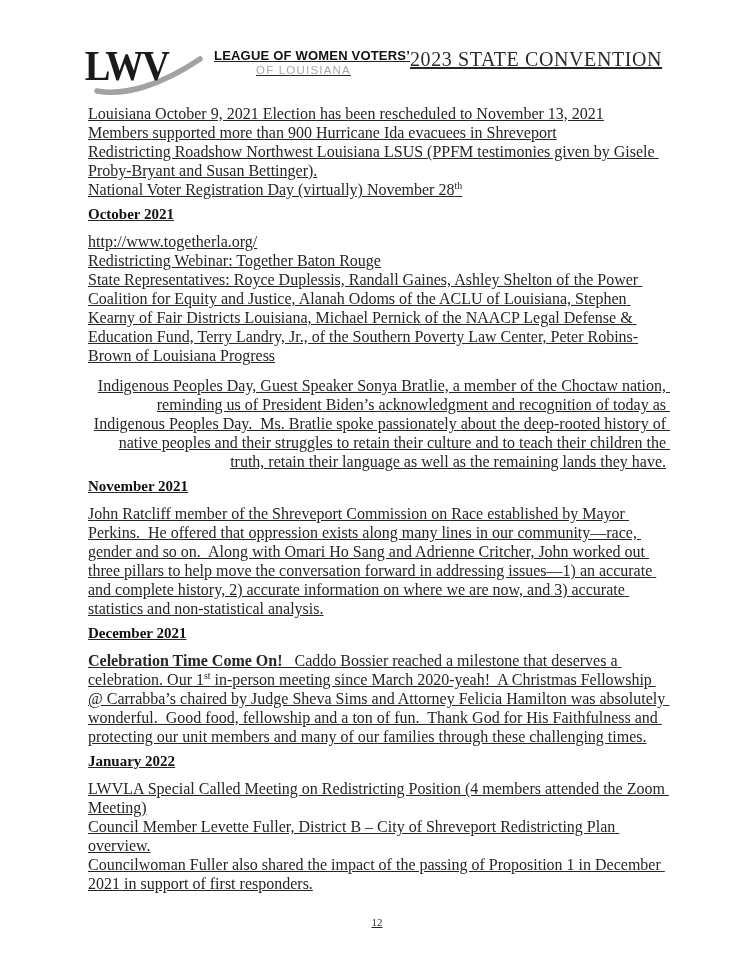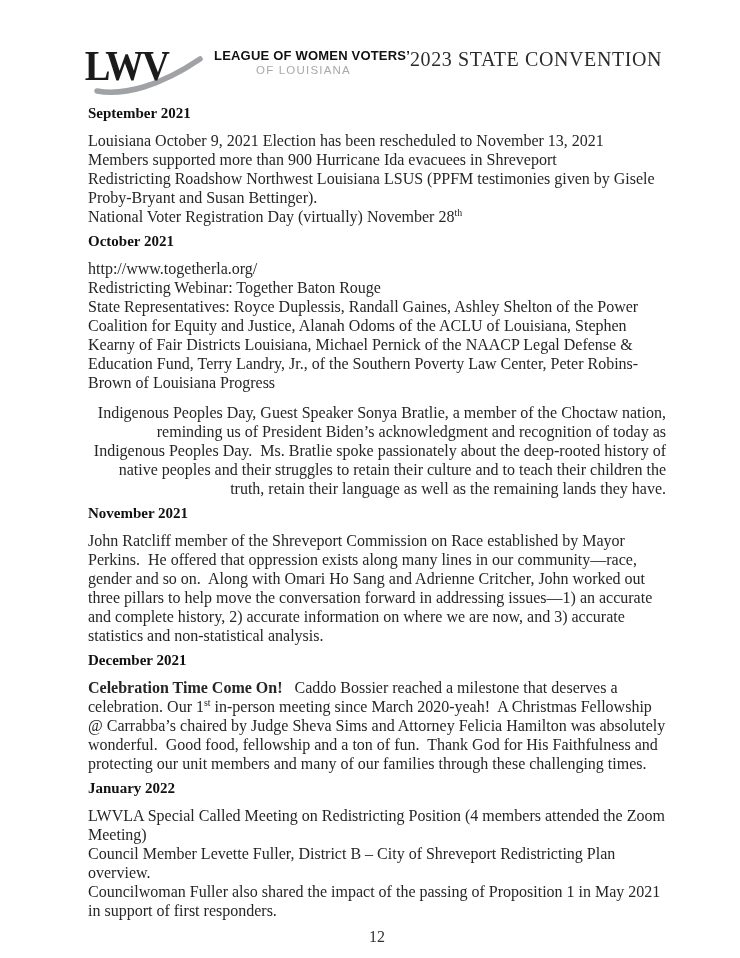--- a/index.html
+++ b/index.html
@@ -8,20 +8,21 @@
     width: 740px;
     height: 958px;
     box-sizing: border-box;
     background: #ffffff;
     padding: 38px 74px 30px 88px;
     display: flex;
     flex-direction: column;
     overflow: hidden;
     font-family: "Liberation Serif", serif;
     color: #262626;
+    text-decoration: underline;
   }
   
   .hdr {
     display: flex;
     justify-content: space-between;
     align-items: flex-start;
     margin-bottom: 8px;
     margin-left: -6px;
   }
   .logo { display: flex; align-items: flex-start; }
@@ -66,21 +67,21 @@
   .doc-section:first-child h2 { margin-top: 0; }
   .block { font-size: 16px; line-height: 19px; }
   .block + .block { margin-top: 11px; text-align: right; }
   .line { white-space: pre-wrap; }
   .line .b { font-weight: bold; }
   .line sup { font-size: 0.62em; line-height: 0; vertical-align: super; }
   
   .ftr {
     margin-top: auto;
     text-align: center;
-    font-size: 16px;
+    font-size: 11px;
     color: #333333;
     padding-top: 8px;
   }
 </style>
 </head>
 <body>
 
 <div class="page">
 
   <header class="hdr">
@@ -93,21 +94,20 @@
         <div class="logo-line1">LEAGUE OF WOMEN VOTERS’</div>
         <div class="logo-line2">OF LOUISIANA</div>
       </div>
     </div>
     <div class="conv-title">2023 STATE CONVENTION</div>
   </header>
 
   <main class="doc">
     <div id="sections">
         <section class="doc-section">
-          <h2>September 2021</h2>
           <div class="block">
             <div class="line"><span>Louisiana October 9, 2021 Election has been rescheduled to November 13, 2021</span></div>
             <div class="line"><span>Members supported more than 900 Hurricane Ida evacuees in Shreveport</span></div>
             <div class="line"><span>Redistricting Roadshow Northwest Louisiana LSUS (PPFM testimonies given by Gisele Proby-Bryant and Susan Bettinger).</span></div>
             <div class="line"><span>National Voter Registration Day (virtually) November 28</span><sup>th</sup></div>
           </div>
         </section>
         <section class="doc-section">
           <h2>October 2021</h2>
           <div class="block">
@@ -129,21 +129,21 @@
           <h2>December 2021</h2>
           <div class="block">
             <div class="line"><span class="b">Celebration Time Come On!</span><span>   Caddo Bossier reached a milestone that deserves a celebration. Our 1</span><sup>st</sup><span> in-person meeting since March 2020-yeah!  A Christmas Fellowship @ Carrabba’s chaired by Judge Sheva Sims and Attorney Felicia Hamilton was absolutely wonderful.  Good food, fellowship and a ton of fun.  Thank God for His Faithfulness and protecting our unit members and many of our families through these challenging times.</span></div>
           </div>
         </section>
         <section class="doc-section">
           <h2>January 2022</h2>
           <div class="block">
             <div class="line"><span>LWVLA Special Called Meeting on Redistricting Position (4 members attended the Zoom Meeting)</span></div>
             <div class="line"><span>Council Member Levette Fuller, District B – City of Shreveport Redistricting Plan overview.</span></div>
-            <div class="line"><span>Councilwoman Fuller also shared the impact of the passing of Proposition 1 in May 2021 in support of first responders.</span></div>
+            <div class="line"><span>Councilwoman Fuller also shared the impact of the passing of Proposition 1 in December 2021 in support of first responders.</span></div>
           </div>
         </section>
       </div>
   </main>
 
   <footer class="ftr">
     <span>12</span>
   </footer>
 
 </div>

